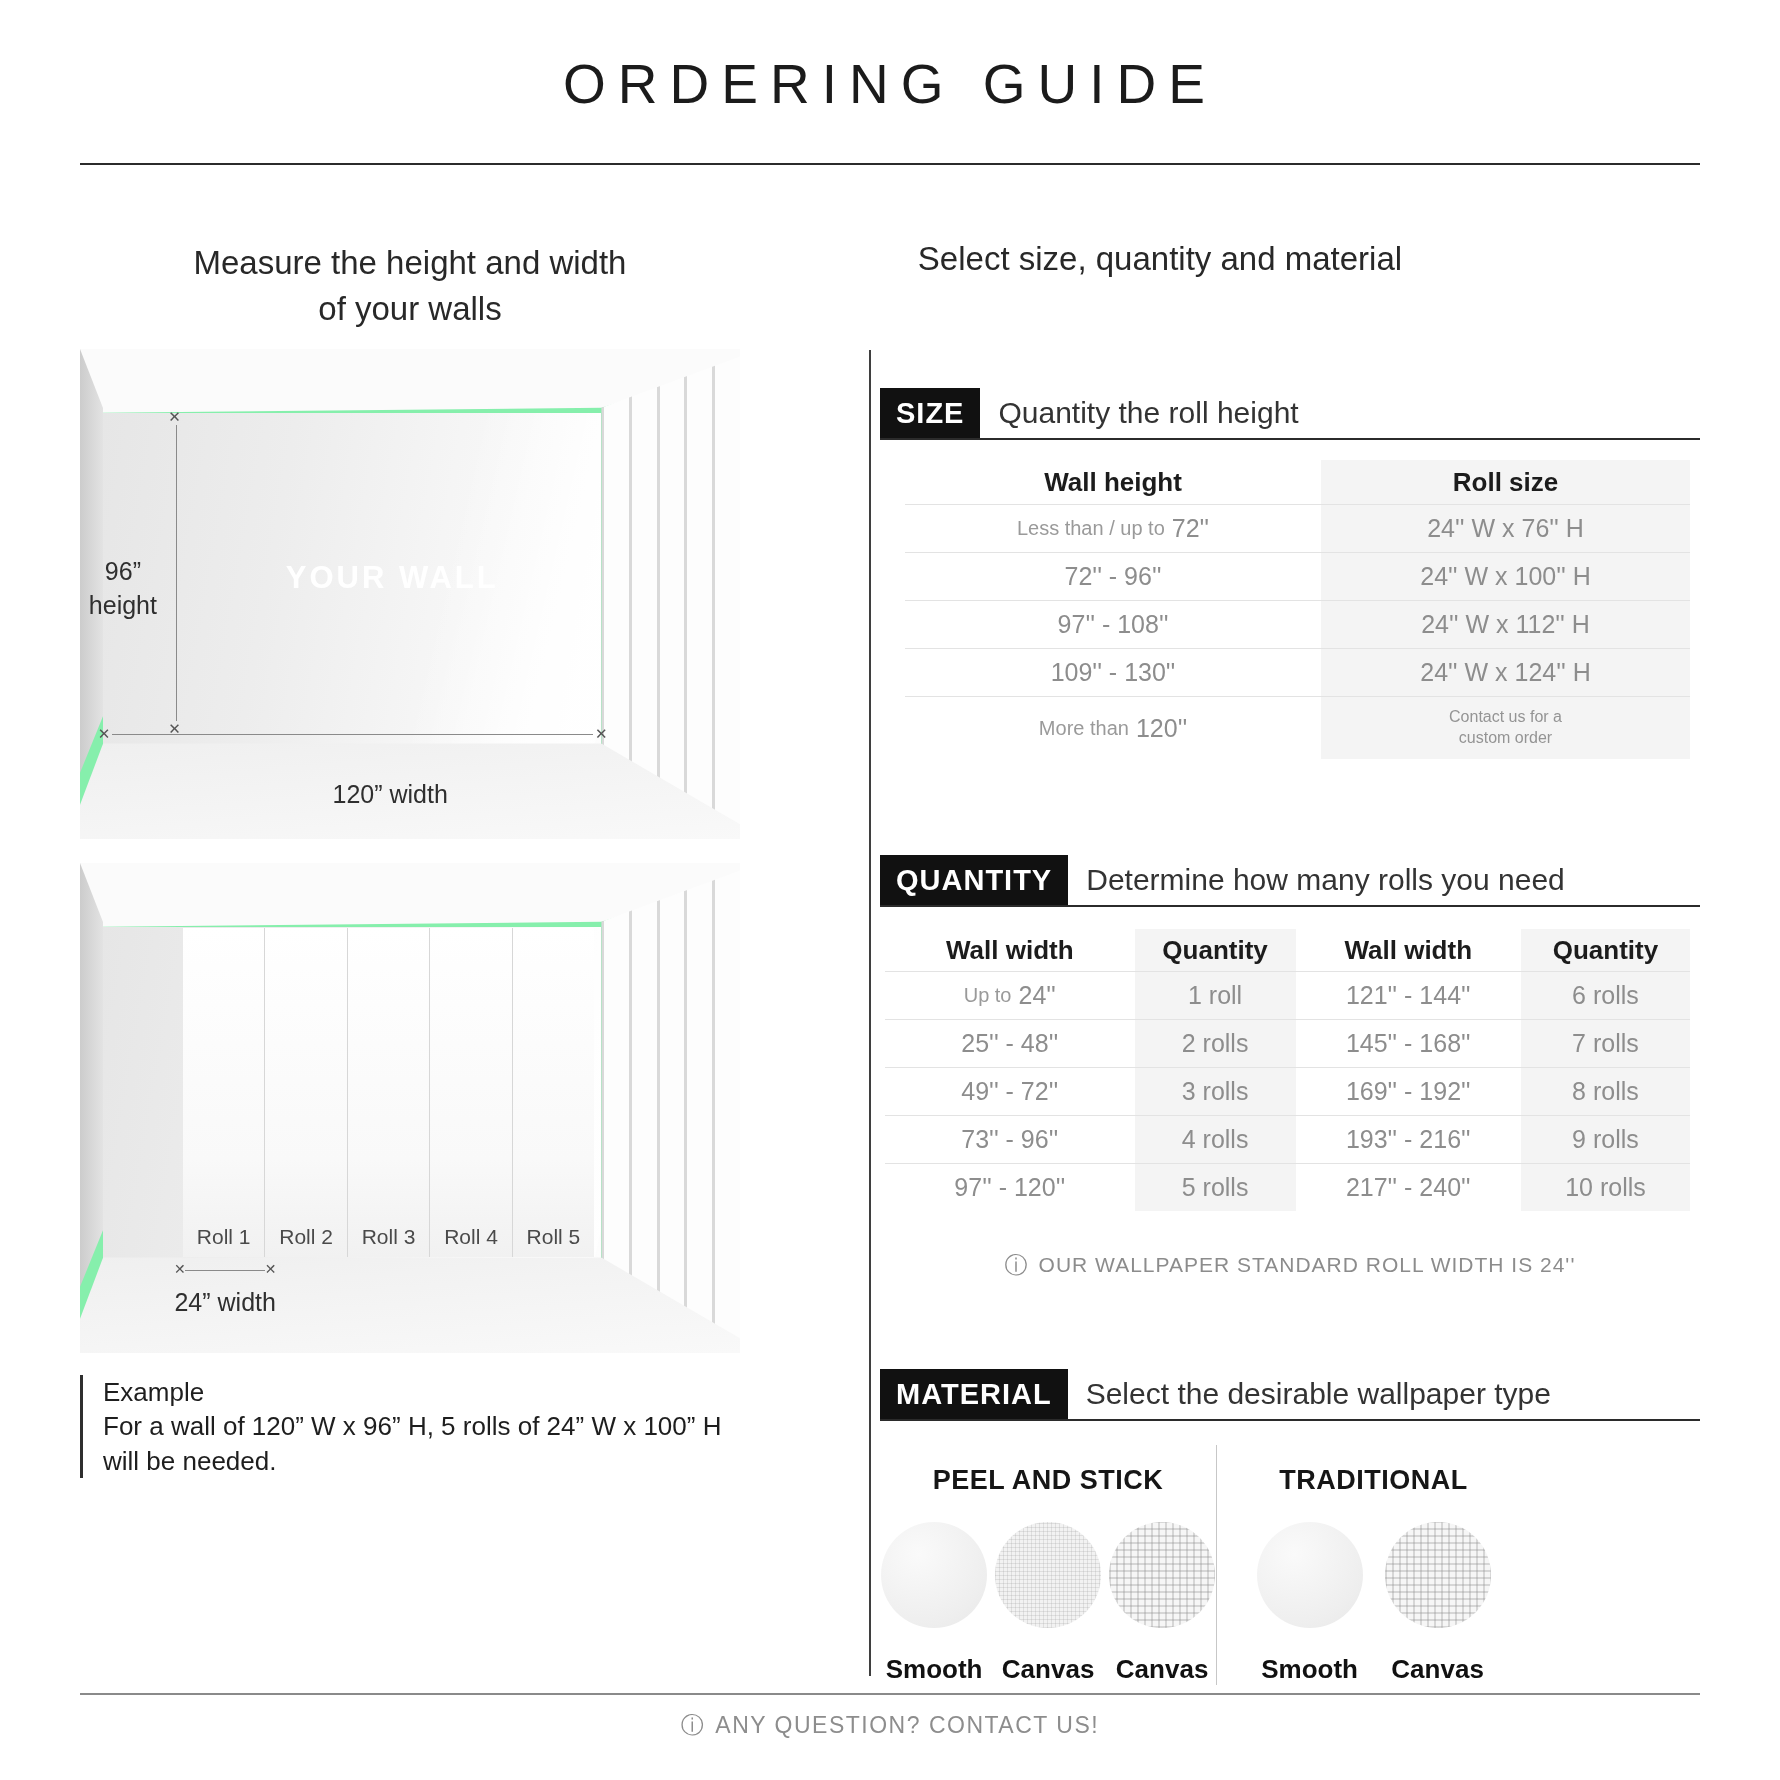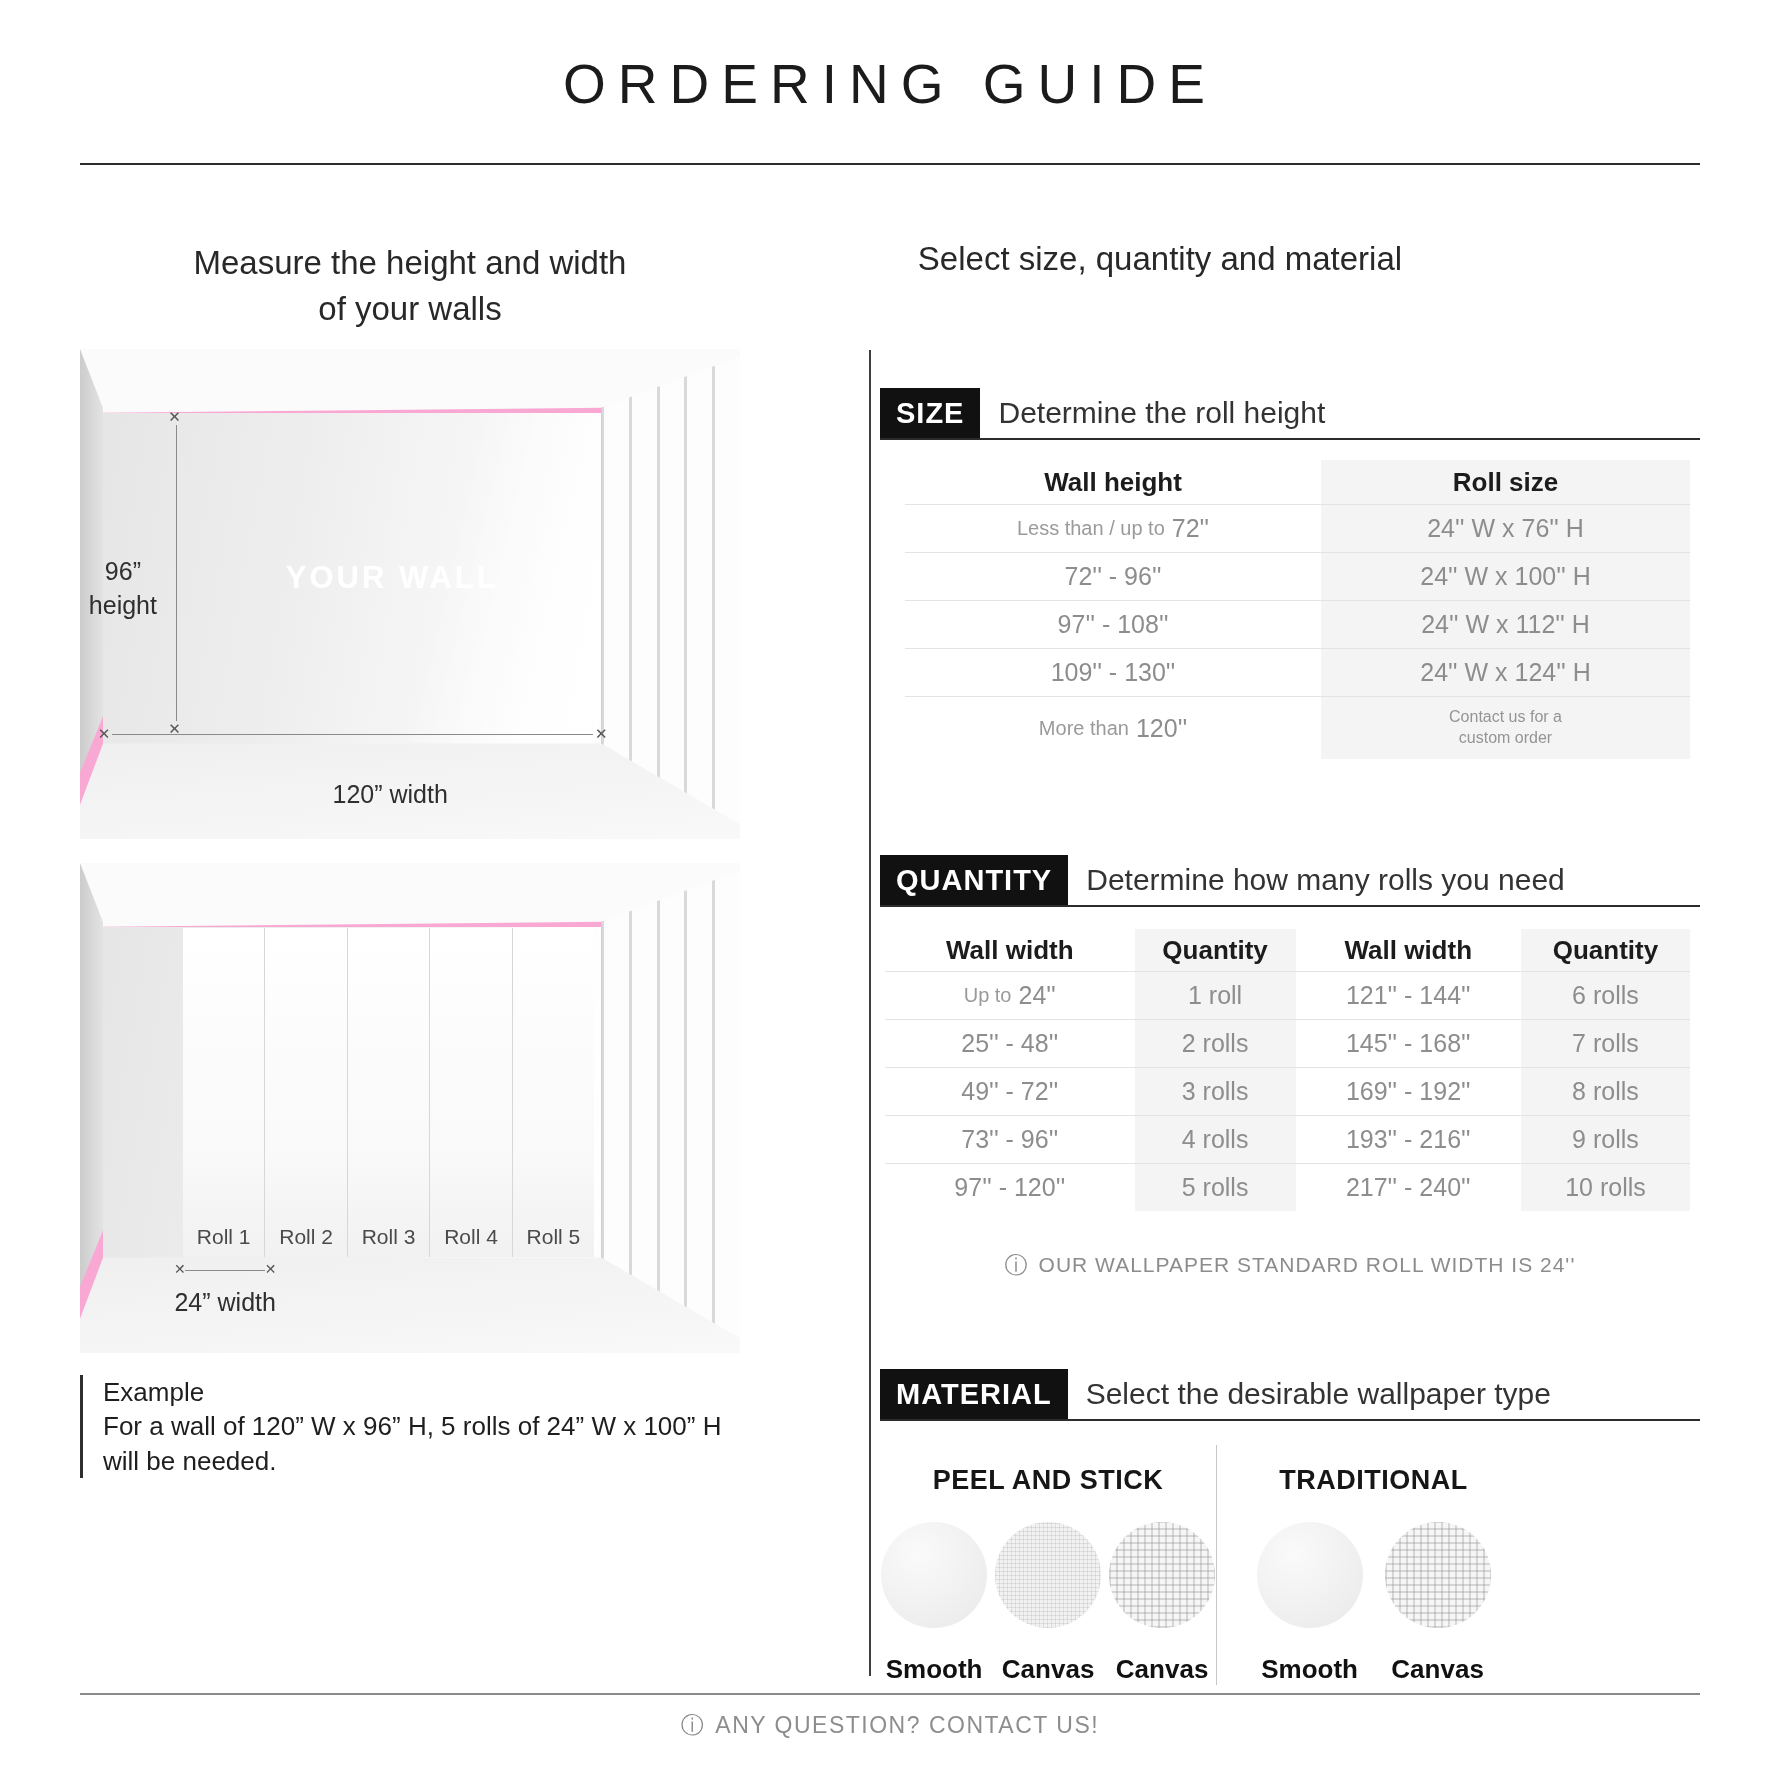--- a/index.html
+++ b/index.html
@@ -13,21 +13,21 @@
 
   
   .left-col{position:absolute;left:80px;top:230px;width:660px;}
   .right-col{position:absolute;left:880px;top:230px;width:820px;}
   .col-divider{position:absolute;left:869px;top:350px;width:2px;height:1326px;background:#3f3f3f;}
 
   .col-heading{text-align:center;font-size:33px;line-height:1.38;color:#282828;margin:10px 0 0;}
   .right-heading{width:560px;margin:10px 0 0;text-align:center;font-size:33px;color:#282828;}
 
   
-  .room{position:relative;width:660px;height:490px;overflow:hidden;background:#f9a8d4;}
+  .room{position:relative;width:660px;height:490px;overflow:hidden;background:#86efac;}
   .room1{margin-top:18px;}
   .room2{margin-top:24px;}
   .r-ceiling{position:absolute;inset:0;clip-path:polygon(0 0,100% 0,100% 3%,79% 12%,3.5% 13%,0 13%);
              background:linear-gradient(175deg,#fbfbfb 20%,#e9e9e9 95%);}
   .r-leftwall{position:absolute;left:0;top:0;width:3.5%;height:93%;
               clip-path:polygon(0 0,100% 13%,100% 80.5%,0 93%);
               background:linear-gradient(90deg,#cccccc,#e3e3e3);}
   .r-backwall{position:absolute;left:3.5%;top:13%;width:75.5%;height:67.5%;
               background:linear-gradient(100deg,#e6e6e6 0%,#ededed 35%,#f5f5f5 65%,#fdfdfd 100%);
               border-bottom:2px solid #d8d8d8;display:flex;align-items:center;justify-content:center;overflow:hidden;}
@@ -191,21 +191,21 @@
       <span>For a wall of 120” W x 96” H, 5 rolls of 24” W x 100” H</span>
       <span>will be needed.</span>
     </div>
   </div>
 
   <div class="right-col">
     <div class="right-heading">Select size, quantity and material</div>
 
     <div class="sec-head size-head">
       <div class="badge">SIZE</div>
-      <div class="sec-title">Determine the roll height</div>
+      <div class="sec-title">Quantity the roll height</div>
     </div>
     <div class="stable">
       <div class="srow head">
         <div class="scell h">Wall height</div>
         <div class="scell h gray">Roll size</div>
       </div>
       <div class="srow">
         <div class="scell">
           <span class="pfx">Less than / up to </span>
           <span>72''</span>

